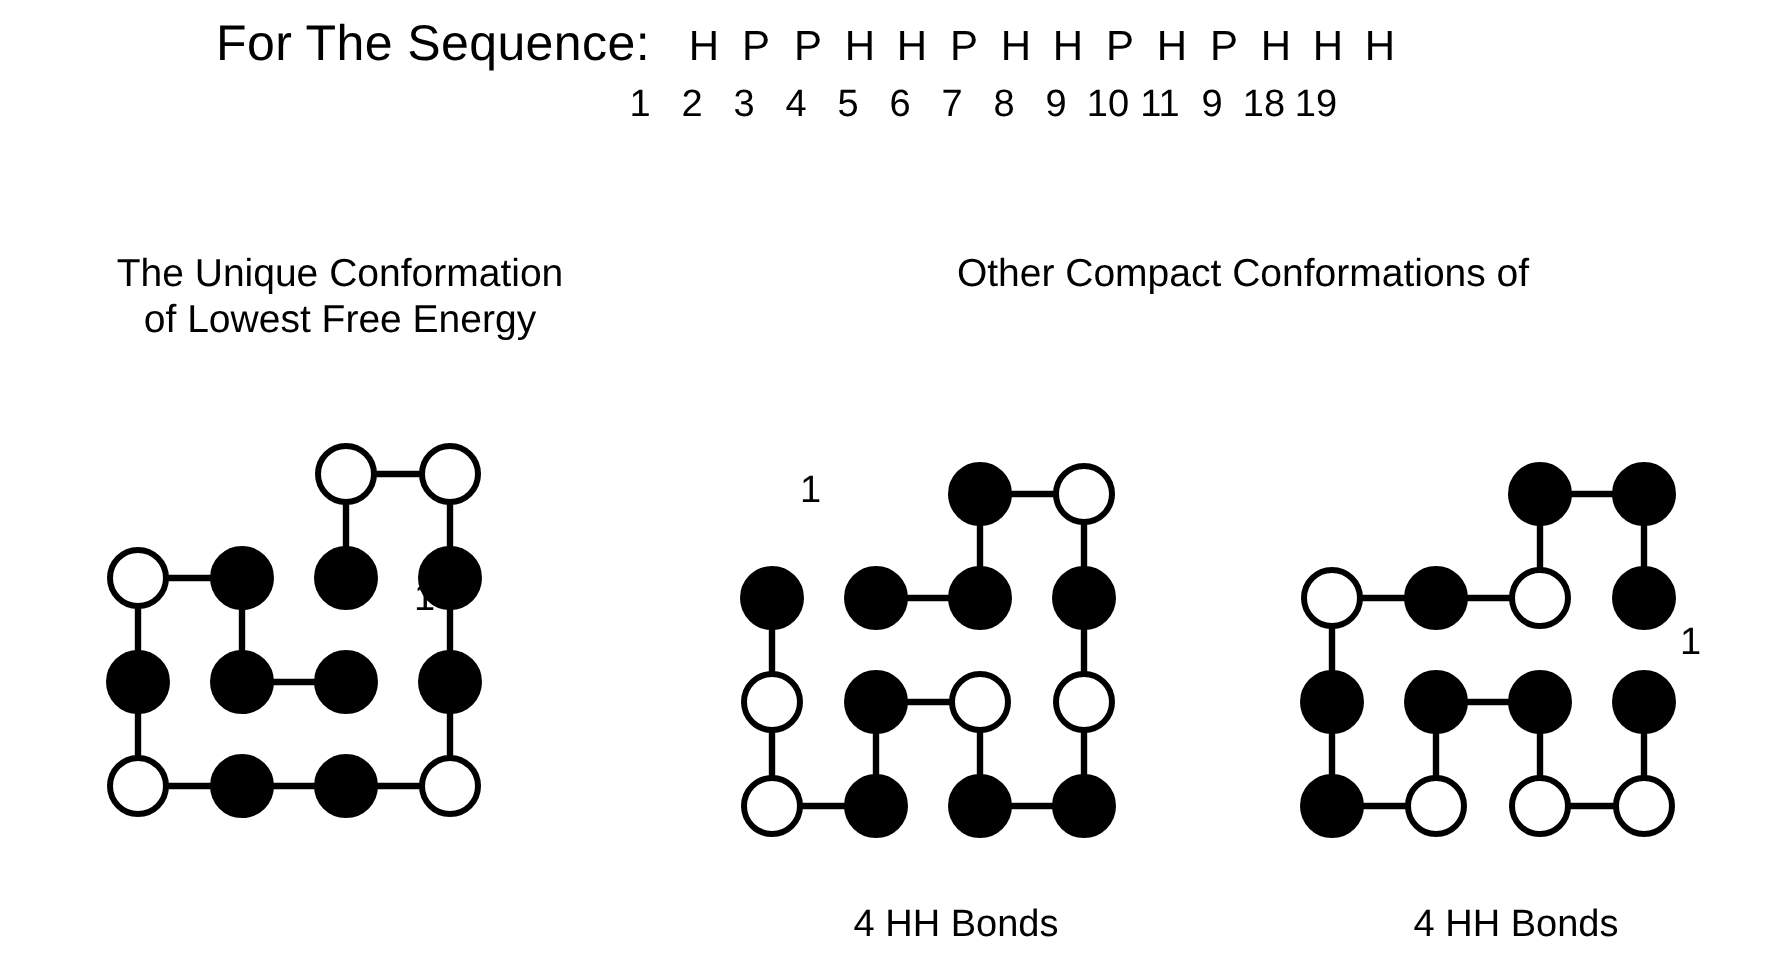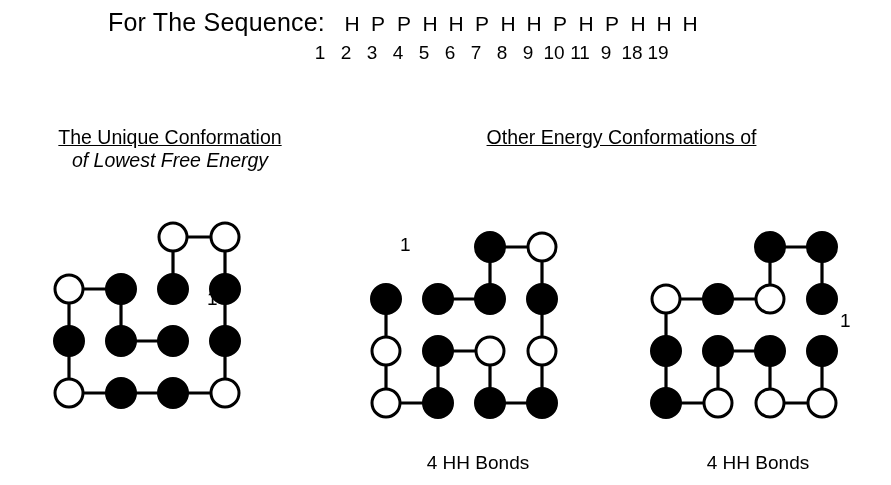--- a/index.html
+++ b/index.html
@@ -67,22 +67,22 @@
     text-align: center;
     font-size: 19px;
   }
   .panel-head {
     position: absolute;
     text-align: center;
     font-size: 19.5px;
     line-height: 23px;
     white-space: nowrap;
   }
-  .panel-head .l1 { display: block; text-decoration: underline; }
-  .panel-head .l2 { display: block; font-style: italic; }
+  .panel-head .l1 { display: block; }
+  .panel-head .l2 { display: block; }
   #head-left {
     left: 0;
     top: 126px;
     width: 340px;
   }
   #head-right {
     left: 352px;
     top: 126px;
     width: 539px;
   }
@@ -168,21 +168,21 @@
         <span>19</span>
       </span>
   </div>
 
   <div class="panel-head" id="head-left">
     <span class="l1">The Unique Conformation</span>
     <span class="l2">of Lowest Free Energy</span>
   </div>
 
   <div class="panel-head" id="head-right">
-    <span class="l1">Other Energy Conformations of</span>
+    <span class="l1">Other Compact Conformations of</span>
   </div>
 
   <svg class="lattice" id="lattice-1" width="210" height="200">
       <line x1="118" y1="64" x2="118" y2="12" class="bond"></line>
       <line x1="118" y1="12" x2="170" y2="12" class="bond"></line>
       <line x1="170" y1="12" x2="170" y2="64" class="bond"></line>
       <line x1="170" y1="64" x2="170" y2="116" class="bond"></line>
       <line x1="170" y1="116" x2="170" y2="168" class="bond"></line>
       <line x1="170" y1="168" x2="118" y2="168" class="bond"></line>
       <line x1="118" y1="168" x2="66" y2="168" class="bond"></line>

